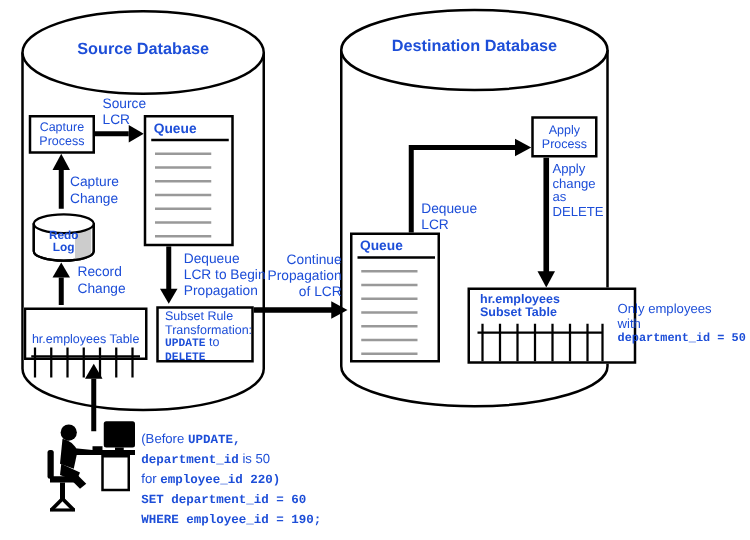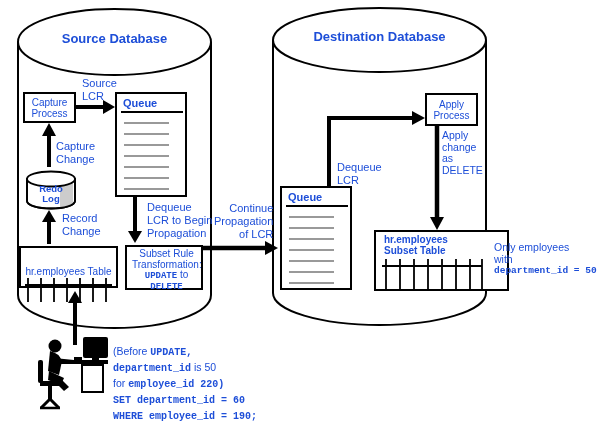--- a/index.html
+++ b/index.html
@@ -160,21 +160,21 @@
           <line x1="72" y1="1" x2="72" y2="25"></line>
         <line x1="85" y1="1" x2="85" y2="25"></line>
       </g>
     </svg>
   </div>
 
   <div class="lbl" style="left:147px; top:201px;">Dequeue
 LCR to Begin
 Propagation</div>
 
-  <div class="box srt" style="left:125px; top:245px; width:78px; height:45px; font-size:10px;text-align:center;">
+  <div class="box srt" style="left:125px; top:245px; width:78px; height:45px; font-size:10px;">
     <div>Subset Rule</div>
     <div>Transformation:</div>
     <div><span class="m9">UPDATE</span><span> to</span></div>
     <div class="m9">DELETE</div>
   </div>
 
   <div class="lbl" style="left:214px; top:202px;text-align:right;">Continue
 Propagation
 of LCR</div>
 

